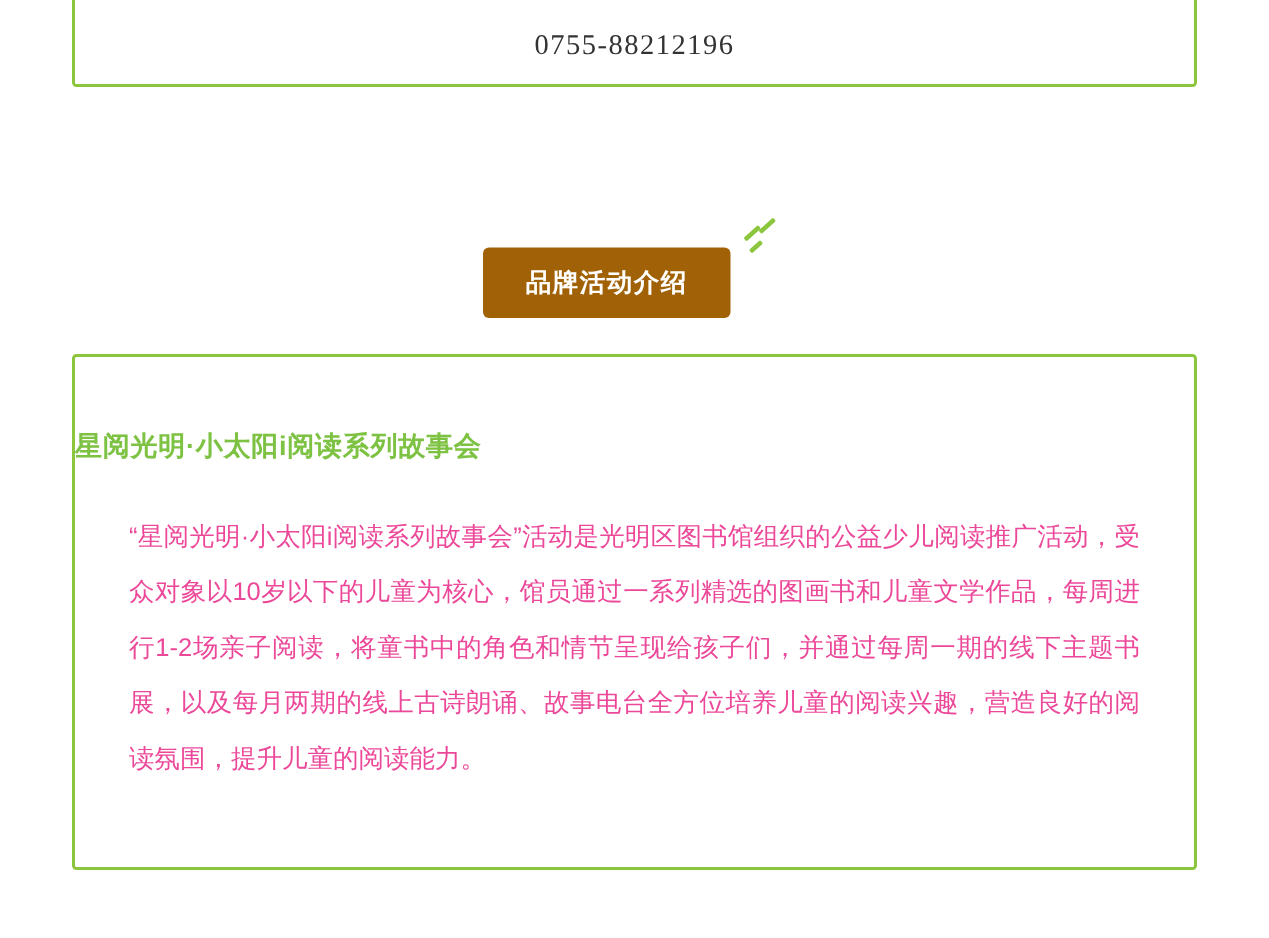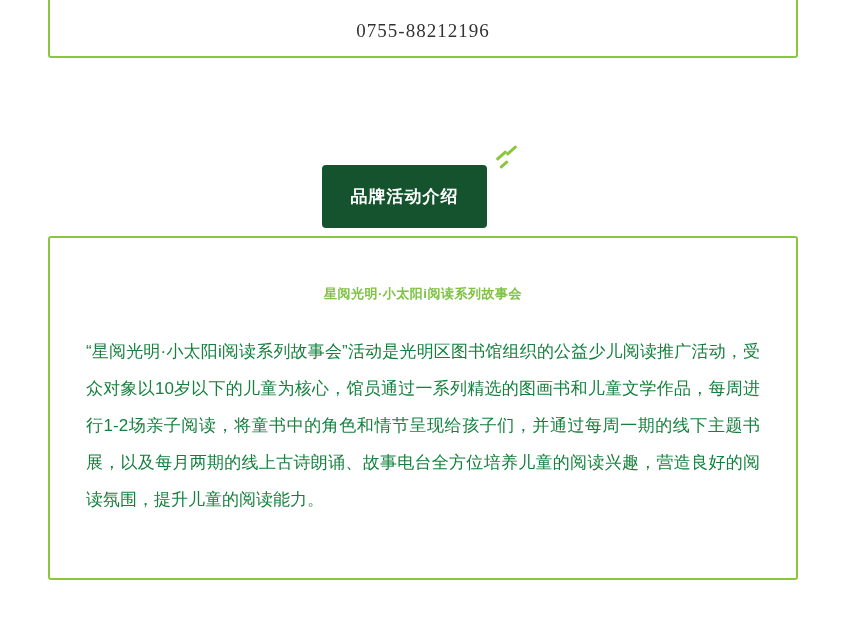--- a/index.html
+++ b/index.html
@@ -54,22 +54,22 @@
     left: 0;
     right: 0;
     top: 140px;
     height: 80px;
   }
   .pill {
     position: absolute;
     left: 322px;
     top: 25px;
     width: 165px;
-    height: 63px;
-    background: #14532d;
+    height: 47px;
+    background: #a16207;
     border-radius: 4px;
     color: #ffffff;
     font-size: 17px;
     font-weight: bold;
     letter-spacing: 1px;
     display: flex;
     align-items: center;
     justify-content: center;
     box-sizing: border-box;
   }
@@ -114,32 +114,31 @@
     left: 48px;
     top: 236px;
     width: 750px;
     height: 344px;
     border: 2px solid #8cc63f;
     border-radius: 3px;
     box-sizing: border-box;
     background: #ffffff;
   }
   .card-title {
-    text-align: center;
-    font-size: 13px;
+    font-size: 18px;
     font-weight: bold;
     color: #7dc242;
     margin-top: 47px;
     letter-spacing: 0.5px;
   }
   .card-body {
     margin: 30px 36px 0 36px;
     font-size: 17px;
     line-height: 37px;
-    color: #15803d;
+    color: #ec4899;
     text-align: justify;
     font-family: "Liberation Sans", sans-serif;
   }
 </style>
 </head>
 <body>
 
 <div class="page">
 
   <div class="phone-box">

